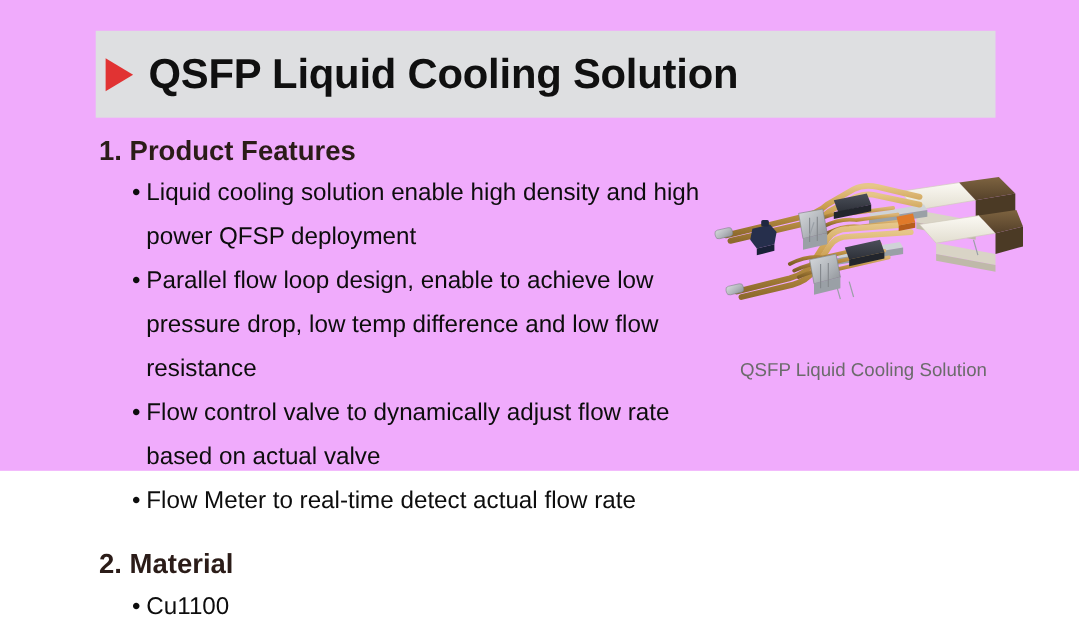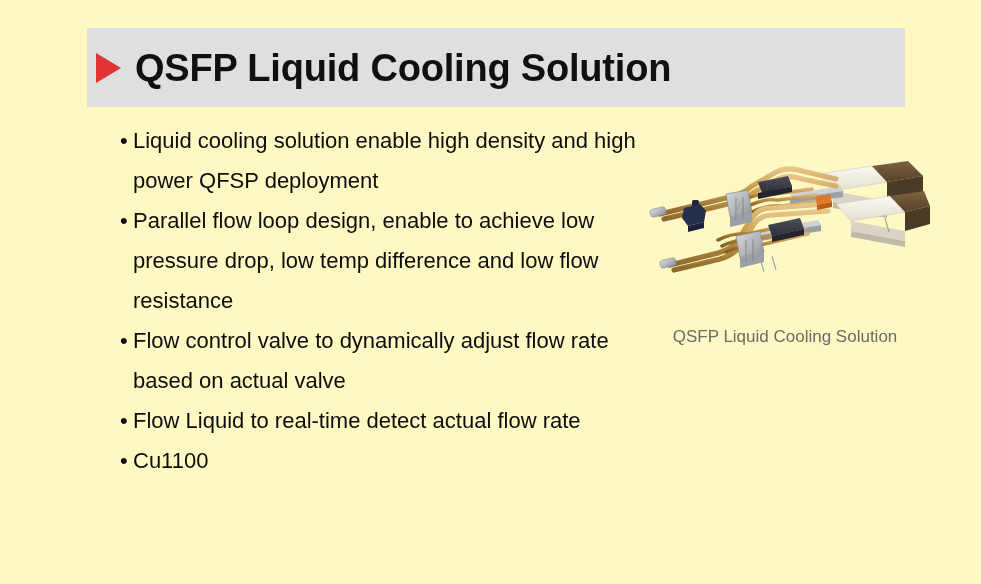--- a/index.html
+++ b/index.html
@@ -10,22 +10,22 @@
   body {
     width: 981px;
     height: 584px;
     overflow: hidden;
     font-family: "Liberation Sans", sans-serif;
     -webkit-font-smoothing: antialiased;
   }
   .slide {
     position: relative;
     width: 981px;
-    height: 584px;
-    background: #fef9c3;
+    height: 428px;
+    background: #f0abfc;
   }
 
   
   .title-bar {
     position: absolute;
     left: 87px;
     top: 28px;
     width: 818px;
     height: 79px;
     background: #dedfe1;
@@ -118,40 +118,42 @@
 
 <div class="slide">
 
   <div class="title-bar">
     <div class="title-marker"></div>
     <div class="title-text">QSFP Liquid Cooling Solution</div>
   </div>
 
   <div class="content">
 
+    <div class="section-heading">1. Product Features</div>
 
     <ul class="bullet-list">
       <li class="bullet-item">
         <span class="bullet-dot">•</span>
         <span class="bullet-text">Liquid cooling solution enable high density and high power QFSP deployment</span>
       </li>
       <li class="bullet-item">
         <span class="bullet-dot">•</span>
         <span class="bullet-text">Parallel flow loop design, enable to achieve low pressure drop, low temp difference and low flow resistance</span>
       </li>
       <li class="bullet-item">
         <span class="bullet-dot">•</span>
         <span class="bullet-text">Flow control valve to dynamically adjust flow rate based on actual valve</span>
       </li>
       <li class="bullet-item">
         <span class="bullet-dot">•</span>
-        <span class="bullet-text">Flow Liquid to real-time detect actual flow rate</span>
+        <span class="bullet-text">Flow Meter to real-time detect actual flow rate</span>
       </li>
     </ul>
 
+    <div class="section-heading second">2. Material</div>
 
     <ul class="bullet-list">
       <li class="bullet-item">
         <span class="bullet-dot">•</span>
         <span class="bullet-text">Cu1100</span>
       </li>
     </ul>
   </div>
 
   <div class="figure">

